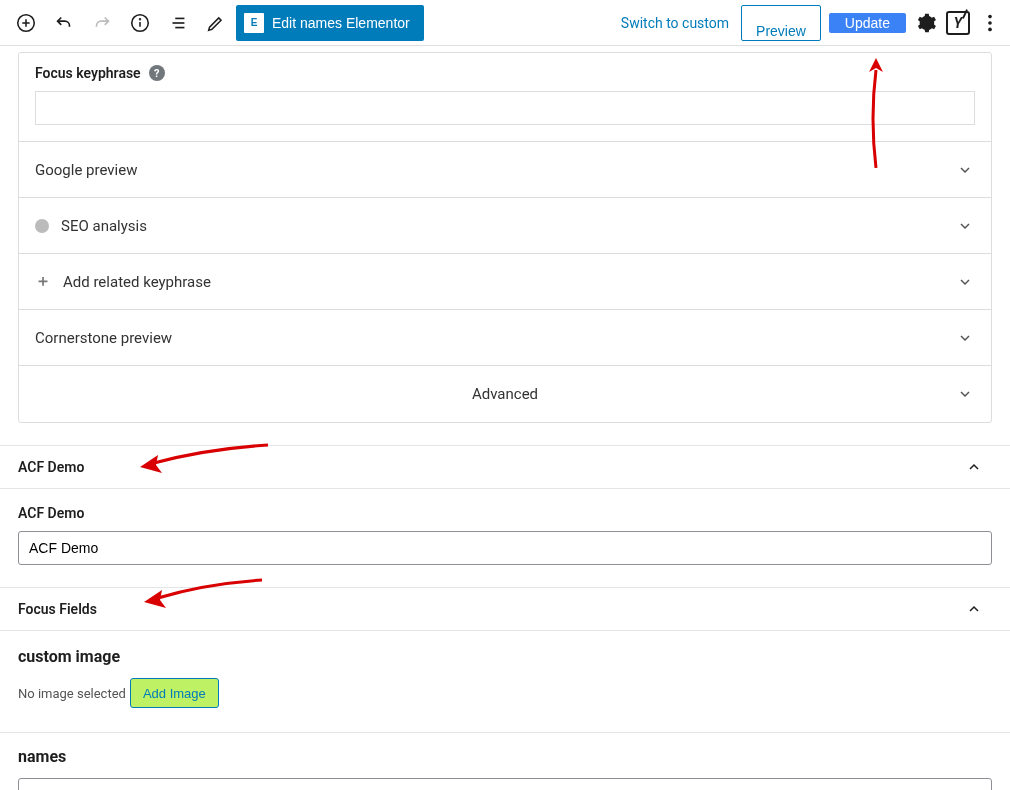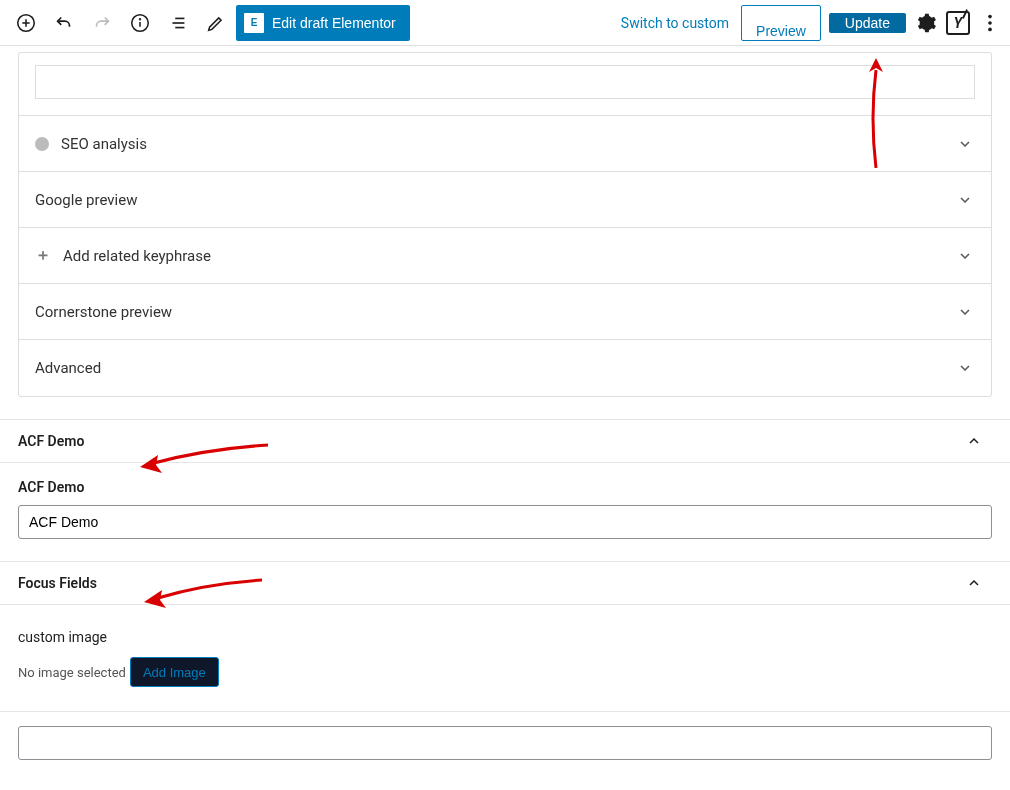--- a/index.html
+++ b/index.html
@@ -10,57 +10,57 @@
   .topbar { height: 46px; border-bottom: 1px solid #e0e0e0; display: flex; align-items: center; padding: 0 8px; position: relative; }
   .topbar .left { display: flex; align-items: center; gap: 2px; }
   .topbar .right { margin-left: auto; display: flex; align-items: center; gap: 8px; }
   .icon-btn { width: 36px; height: 36px; display: flex; align-items: center; justify-content: center; color: #1e1e1e; border: none; background: none; cursor: pointer; }
   .icon-btn.disabled svg { color: #bbb; }
   .icon-btn svg { width: 22px; height: 22px; }
   .elementor-btn { background: #007cba; color: #fff; border: none; border-radius: 2px; padding: 0 14px 0 8px; height: 36px; font-size: 14px; display: flex; align-items: center; gap: 8px; cursor: pointer; }
   .elementor-btn .el-icon { width: 20px; height: 20px; background: #fff; color: #007cba; display: flex; align-items: center; justify-content: center; font-size: 10px; font-weight: bold; border-radius: 1px; }
   .draft-link { color: #007cba; font-size: 14px; cursor: pointer; margin-right: 4px; }
   .preview-btn { border: 1px solid #007cba; color: #007cba; background: #fff; padding: 17px 14px; height: 34px; font-size: 14px; border-radius: 2px; cursor: pointer; }
-  .update-btn { background: #0369a1; color: #fff; border: none; padding: 0 16px; height: 20px; font-size: 14px; border-radius: 2px; cursor: pointer; }
+  .update-btn { background: #3b82f6; color: #fff; border: none; padding: 0 16px; height: 20px; font-size: 14px; border-radius: 2px; cursor: pointer; }
   .tool-icon { width: 24px; height: 24px; display:flex; align-items:center; justify-content:center; cursor:pointer; }
   .yoast-logo { width:24px; height:24px; border:2px solid #1e1e1e; border-radius:3px; display:flex; align-items:center; justify-content:center; font-style:italic; font-weight:bold; font-size:14px; cursor:pointer; position:relative; }
   .yoast-logo::after { content:""; position:absolute; right:2px; top:-4px; width:2px; height:10px; background:#1e1e1e; transform:rotate(25deg); border-radius:1px; }
 
   
   .arrow-v { position:absolute; color:#d80000; }
   .arrow-h { position:absolute; color:#d80000; }
 
   
   .yoast-panel { margin: 6px 18px 0; border: 1px solid #ddd; border-radius: 3px; }
   .focus-block { padding: 12px 16px 16px; border-bottom: 1px solid #ddd; }
   .focus-label { font-weight: 600; font-size: 14px; display:flex; align-items:center; gap:8px; margin-bottom:10px; }
   .help-icon { width:16px; height:16px; border-radius:50%; background:#72777c; color:#fff; display:flex; align-items:center; justify-content:center; font-size:11px; font-weight:bold; }
   .focus-input { width:100%; height:34px; border:1px solid #ddd; padding:0 10px; font-size:14px; }
 
   .acc { border-bottom:1px solid #ddd; padding:0 16px; height:56px; display:flex; align-items:center; font-size:15px; color:#333; cursor:pointer; position:relative; }
-  .acc:last-child { border-bottom:none; }
+  .acc:last-child { border-bottom:none;justify-content:center; }
   .acc .chev { position:absolute; right:18px; top:50%; transform:translateY(-50%); color:#555; }
   .acc .dot { width:14px; height:14px; border-radius:50%; background:#bbb; margin-right:12px; }
   .acc .plus { font-size:16px; font-weight:bold; color:#777; margin-right:12px; }
 
   
   .metabox-head { border-top:1px solid #e5e5e5; border-bottom:1px solid #e5e5e5; padding:0 18px; height:44px; display:flex; align-items:center; font-weight:600; font-size:14px; background:#fff; cursor:pointer; position:relative; margin-top:22px; }
   .metabox-head.cf { margin-top:18px; }
   .metabox-head .chev-up { position:absolute; right:28px; top:50%; transform:translateY(-50%); }
 
   .mb-body { padding:16px 18px 0; }
   .mb-label { font-weight:600; font-size:14px; margin-bottom:10px; display:block; }
   .mb-input { width:100%; height:34px; border:1px solid #8c8f94; border-radius:3px; padding:0 10px; font-size:14px; margin-bottom:4px; }
   .mb-input.light { border-color:#8c8f94; }
 
   .cf-row { padding:16px 18px 0; }
-  .cf-field-label { font-weight:400; font-size:14px; margin-bottom:12px; display:block;margin-top:8px; }
+  .cf-field-label { font-weight:700; font-size:16px; margin-bottom:12px; display:block; }
   .img-row { display:flex; align-items:center; gap:4px; margin-bottom:24px; }
   .no-image { font-size:13px; color:#555; }
-  .add-image-btn { border:1px solid #007cba; color:#007cba; background:#0f172a; padding:0 12px; height:30px; font-size:13px; border-radius:3px; cursor:pointer; }
+  .add-image-btn { border:1px solid #007cba; color:#007cba; background:#bef264; padding:0 12px; height:30px; font-size:13px; border-radius:3px; cursor:pointer; }
 
   .names-input { width:100%; height:34px; border:1px solid #8c8f94; border-radius:3px; padding:0 10px; font-size:14px; }
   .hr { border-top:1px solid #e5e5e5; margin:0; height:0; }
 
   svg { display:block; }
 </style>
 </head>
 <body>
 
 <div class="editor">
@@ -100,21 +100,21 @@
             <line x1="9" y1="17" x2="19" y2="17"></line>
           </svg>
       </button>
       <button class="icon-btn">
         <svg viewBox="0 0 24 24" fill="none" stroke="currentColor" stroke-width="1.7">
             <path d="M4 20l3.5-1 10-10-2.5-2.5-10 10L4 20z"></path>
           </svg>
       </button>
       <button class="elementor-btn">
         <span class="el-icon">E</span>
-        <span>Edit draft Elementor</span>
+        <span>Edit names Elementor</span>
       </button>
     </div>
     <div class="right">
       <a class="draft-link">Switch to custom</a>
       <button class="preview-btn">Preview</button>
       <button class="update-btn">Update</button>
       <span class="tool-icon">
         <svg viewBox="0 0 24 24" width="22" height="22" fill="currentColor">
             <path d="M12 8a4 4 0 100 8 4 4 0 000-8zm8.94 4a7.96 7.96 0 00-.18-1.71l2.07-1.61-2-3.46-2.44.98a7.99 7.99 0 00-2.96-1.71L15 2h-4l-.43 2.49a8 8 0 00-2.96 1.71l-2.44-.98-2 3.46 2.07 1.61A7.96 7.96 0 005.06 12c0 .58.06 1.15.18 1.71L3.17 15.3l2 3.46 2.44-.98a7.99 7.99 0 002.96 1.71L11 22h4l.43-2.49a8 8 0 002.96-1.71l2.44.98 2-3.46-2.07-1.61c.12-.56.18-1.13.18-1.71z"></path>
           </svg>
@@ -130,33 +130,37 @@
     </div>
   </div>
 
   <svg class="arrow-v" style="left:866px; top:58px;" width="20" height="110" viewBox="0 0 20 110">
     <path d="M10 110 Q4 60 10 12" stroke="#d80000" stroke-width="3" fill="none"></path>
     <path d="M10 0 L3 14 L10 10 L17 14 Z" fill="#d80000"></path>
   </svg>
 
   <div class="yoast-panel">
     <div class="focus-block">
+      <div class="focus-label">
+        <span>Focus keyphrase</span>
+        <span class="help-icon">?</span>
+      </div>
       <input class="focus-input" value="" style="">
+    </div>
+    <div class="acc">
+      <span>Google preview</span>
+      <span class="chev">
+          <svg width="16" height="16" viewBox="0 0 24 24" fill="none" stroke="currentColor" stroke-width="2.2">
+            <polyline points="6 9 12 15 18 9"></polyline>
+          </svg>
+        </span>
     </div>
     <div class="acc">
       <span class="dot"></span>
       <span>SEO analysis</span>
-      <span class="chev">
-          <svg width="16" height="16" viewBox="0 0 24 24" fill="none" stroke="currentColor" stroke-width="2.2">
-            <polyline points="6 9 12 15 18 9"></polyline>
-          </svg>
-        </span>
-    </div>
-    <div class="acc">
-      <span>Google preview</span>
       <span class="chev">
           <svg width="16" height="16" viewBox="0 0 24 24" fill="none" stroke="currentColor" stroke-width="2.2">
             <polyline points="6 9 12 15 18 9"></polyline>
           </svg>
         </span>
     </div>
     <div class="acc">
       <span class="plus">＋</span>
       <span>Add related keyphrase</span>
       <span class="chev">
@@ -216,16 +220,17 @@
 
   <div class="cf-row">
     <span class="cf-field-label">custom image</span>
     <div class="img-row">
       <span class="no-image">No image selected</span>
       <button class="add-image-btn">Add Image</button>
     </div>
   </div>
   <div class="hr"></div>
   <div class="cf-row" style="padding-top:14px;">
+    <span class="cf-field-label">names</span>
     <input class="names-input" value="" style="">
   </div>
 
 </div>
 
 </body></html>

